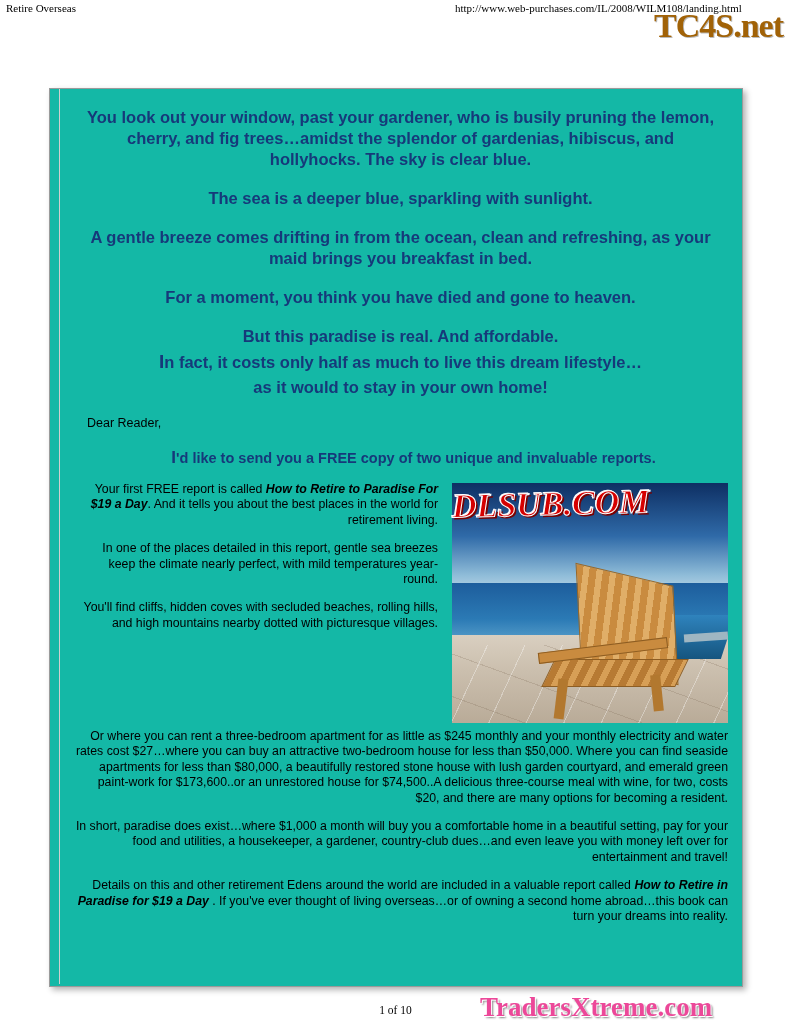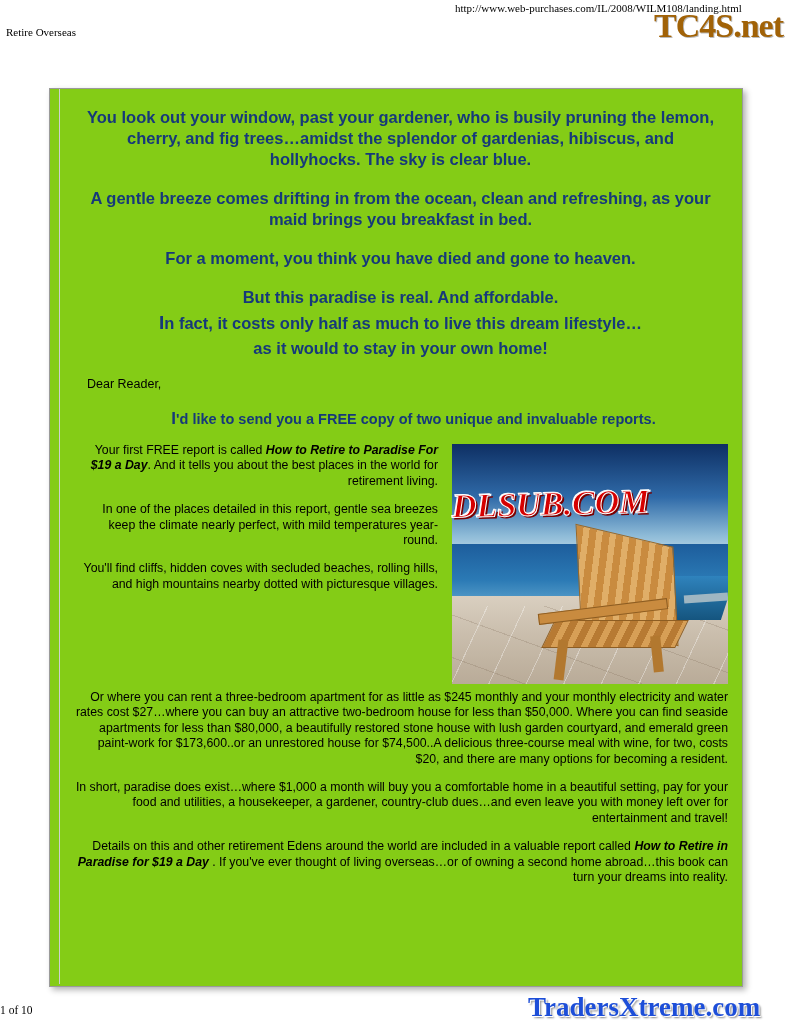--- a/index.html
+++ b/index.html
@@ -25,21 +25,20 @@
     height: 14px;
     font-family: "Liberation Serif", serif;
     font-size: 11px;
     color: #000;
   }
   .print-header .ph-left {
     position: absolute;
     left: 6px;
     top: 0;
     white-space: nowrap;
-    margin-top: 24px;
   }
   .print-header .ph-right {
     position: absolute;
     left: 455px;
     top: 0;
     white-space: nowrap;
   }
 
   
   .wm-tc4s {
@@ -72,33 +71,32 @@
     transform: rotate(-1.5deg);
   }
   .wm-txtreme {
     position: absolute;
     left: 480px;
     top: 994px;
     font-family: "Liberation Serif", serif;
     font-weight: bold;
     font-size: 27px;
     line-height: 27px;
-    color: #1d4ed8;
+    color: #ec4899;
     text-shadow: 1px 1px 0 #ffffff, 2px 2px 2px #888;
-    margin-left: 48px;
   }
 
   
   .doc-panel {
     position: absolute;
     left: 49px;
     top: 88px;
     width: 692px;
     height: 897px;
-    background: #84cc16;
+    background: #14b8a6;
     border: 1px solid #9a9a9a;
     box-shadow: 3px 3px 6px rgba(0,0,0,0.30);
   }
   .doc-inner {
     position: absolute;
     left: 9px;
     top: 0px;
     width: 675px;
     height: 895px;
     border-left: 1px solid #cfcfcf;
@@ -233,21 +231,21 @@
   }
 
   .clear { clear: both; height: 0; }
 
   
   .page-footer {
     position: absolute;
     left: 0;
     top: 1004px;
     width: 791px;
-    text-align: left;
+    text-align: center;
     font-family: "Liberation Serif", serif;
     font-size: 11.5px;
     color: #000;
   }
 </style>
 </head>
 <body>
 
 <div class="print-header">
   <span class="ph-left">Retire Overseas</span>
@@ -255,20 +253,21 @@
 </div>
 
 <div class="wm-tc4s">TC4S.net</div>
 
 <div class="doc-panel">
   <div class="doc-inner">
     <div class="content">
 
       <div class="headline">
         <p>You look out your window, past your gardener, who is busily pruning the lemon, cherry, and fig trees…amidst the splendor of gardenias, hibiscus, and hollyhocks. The sky is clear blue.</p>
+        <p>The sea is a deeper blue, sparkling with sunlight.</p>
         <p>A gentle breeze comes drifting in from the ocean, clean and refreshing, as your maid brings you breakfast in bed.</p>
         <p>For a moment, you think you have died and gone to heaven.</p>
         <p class="tight">But this paradise is real. And affordable.</p>
         <p class="tight"><span class="dropcap">I</span><span>n fact, it costs only half as much to live this dream lifestyle…</span></p>
         <p>as it would to stay in your own home!</p>
       </div>
 
       <div class="salutation">Dear Reader,</div>
 
       <div class="free-copy"><span class="dc">I</span><span>'d like to send you a FREE copy of two unique and invaluable reports.</span></div>

